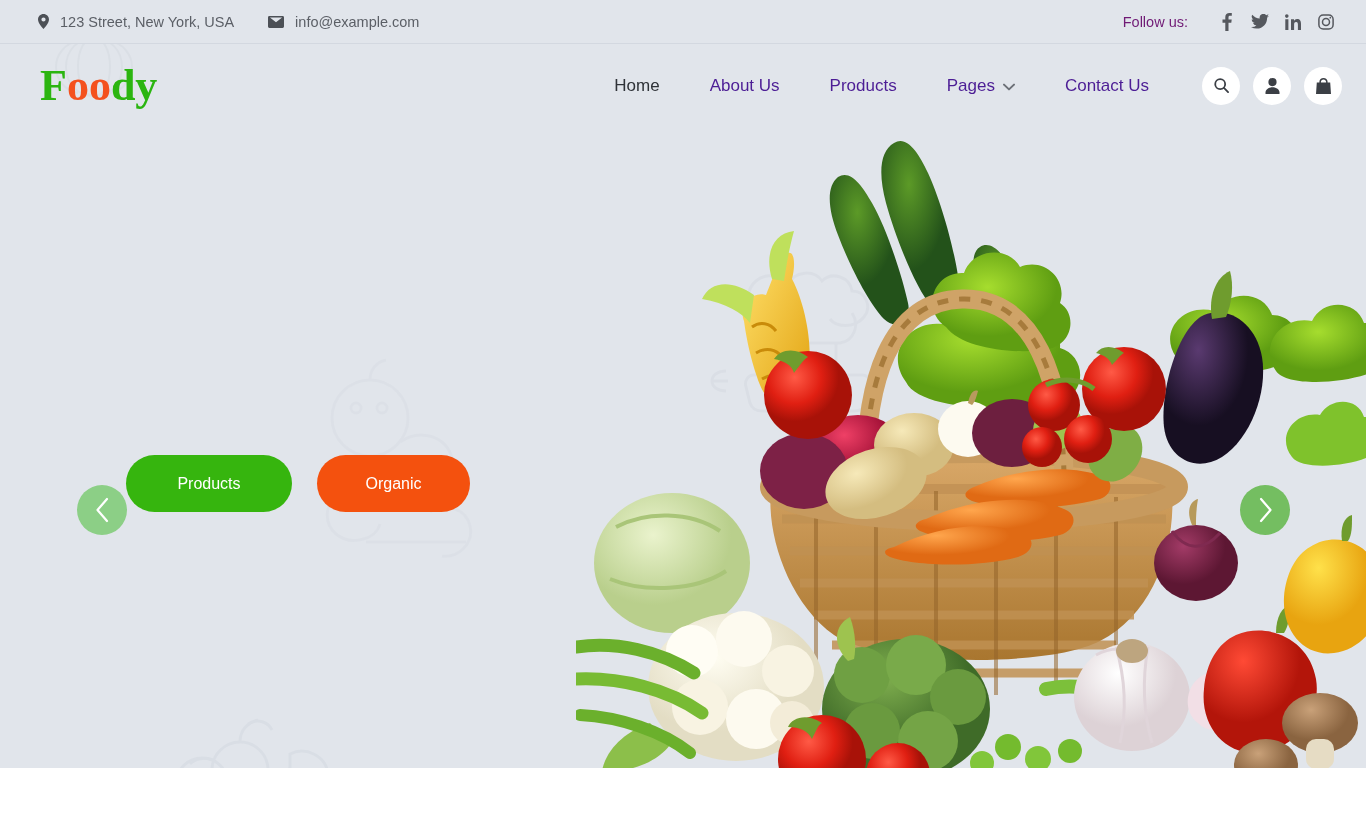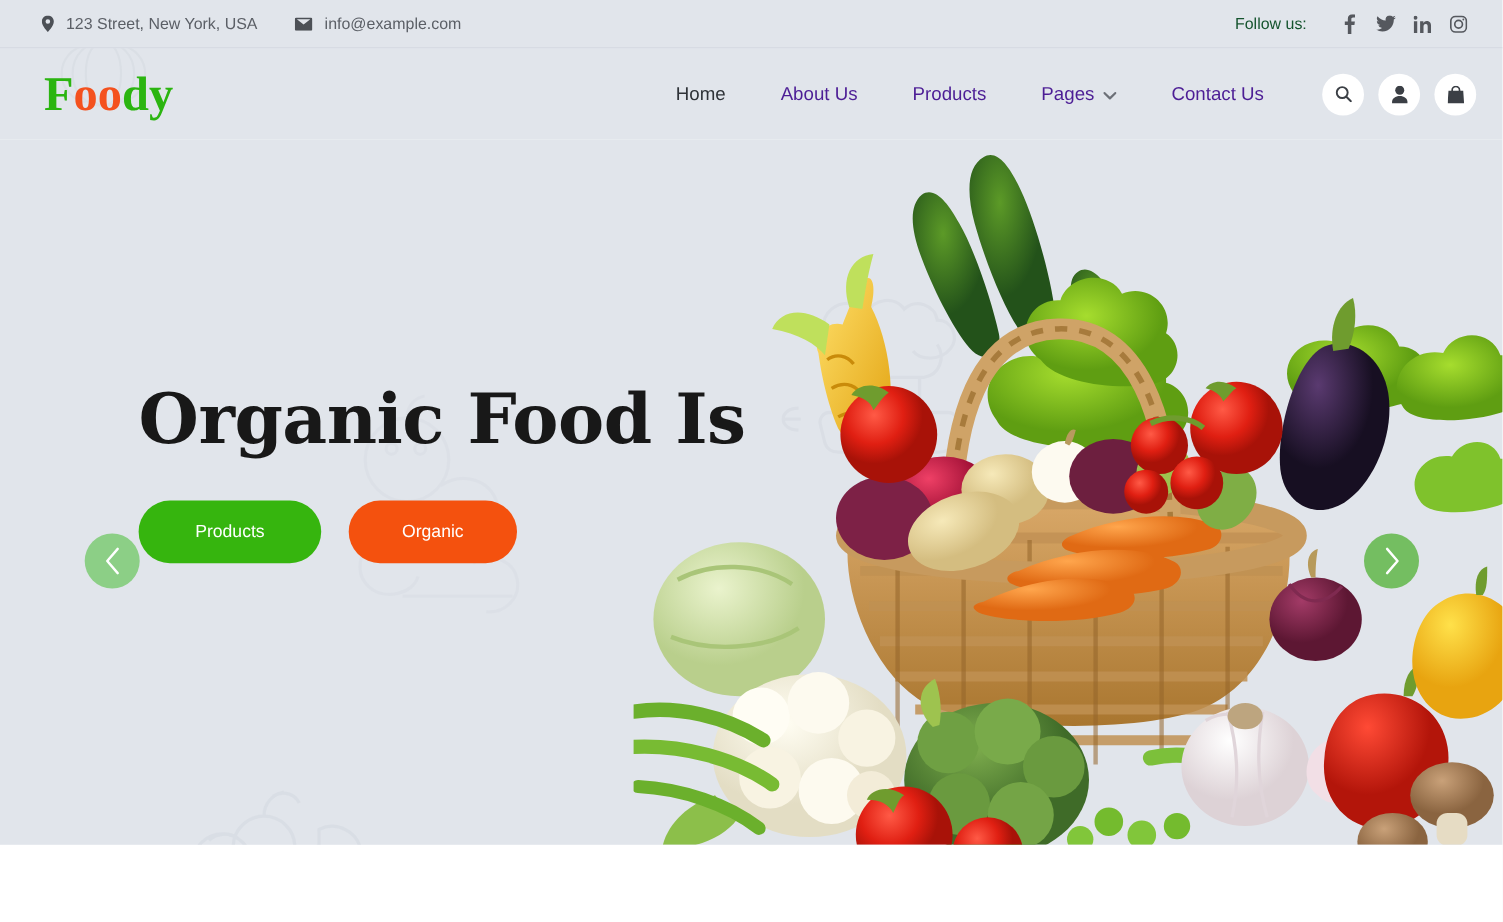--- a/index.html
+++ b/index.html
@@ -18,21 +18,21 @@
     display:flex; align-items:center;
     padding:0 24px 0 38px;
     border-bottom:1px solid #d3d8e0;
     position:relative; z-index:40;
   }
   .topbar-left{ display:flex; align-items:center; gap:34px; }
   .tb-item{ display:flex; align-items:center; gap:11px;
     font-size:14.5px; color:#5b5f66; }
   .tb-item svg{ display:block; }
   .topbar-right{ margin-left:auto; display:flex; align-items:center; gap:0; }
-  .follow-label{ font-size:14.5px; color:#14532d; margin-right:22px; }
+  .follow-label{ font-size:14.5px; color:#701a75; margin-right:22px; }
   .social{ width:33px; display:flex; align-items:center; justify-content:center;
     color:#55585e; cursor:pointer; }
   .social svg{ display:block; }
 
   
   .header{
     height:83px; width:100%;
     background:#e1e5eb;
     display:flex; align-items:center;
     padding:0 24px 0 40px;
@@ -460,21 +460,21 @@
       <path d="M716 330c-16-20 2-46 28-42 10-18 38-18 44 2 18 0 26 18 16 32-12 16-76 24-88 8z" fill="#7fc22c"></path>
 
       <ellipse cx="620" cy="436" rx="42" ry="38" fill="url(#gOn)"></ellipse>
       <path d="M596 404c14 20 32 20 48 2" stroke="#7f2a50" stroke-width="3" fill="none"></path>
       <path d="M616 398c-6-14-2-24 6-26-2 12-2 20-2 26z" fill="#b79a5a"></path>
     </svg>
   </div>
 
   <div class="hero-inner">
     <h1 class="hero-title">
-      <span>Organic Food Is</span><br>
+      <br>
     </h1>
     <div class="hero-btns">
       <button class="btn btn-products">Products</button>
       <button class="btn btn-services">Organic</button>
     </div>
   </div>
 
   <div class="arrow arrow-prev">
     <span>
       <svg width="17" height="26" viewBox="0 0 17 26" fill="none" stroke="#ffffff" stroke-width="2.2" stroke-linecap="round" stroke-linejoin="round">

